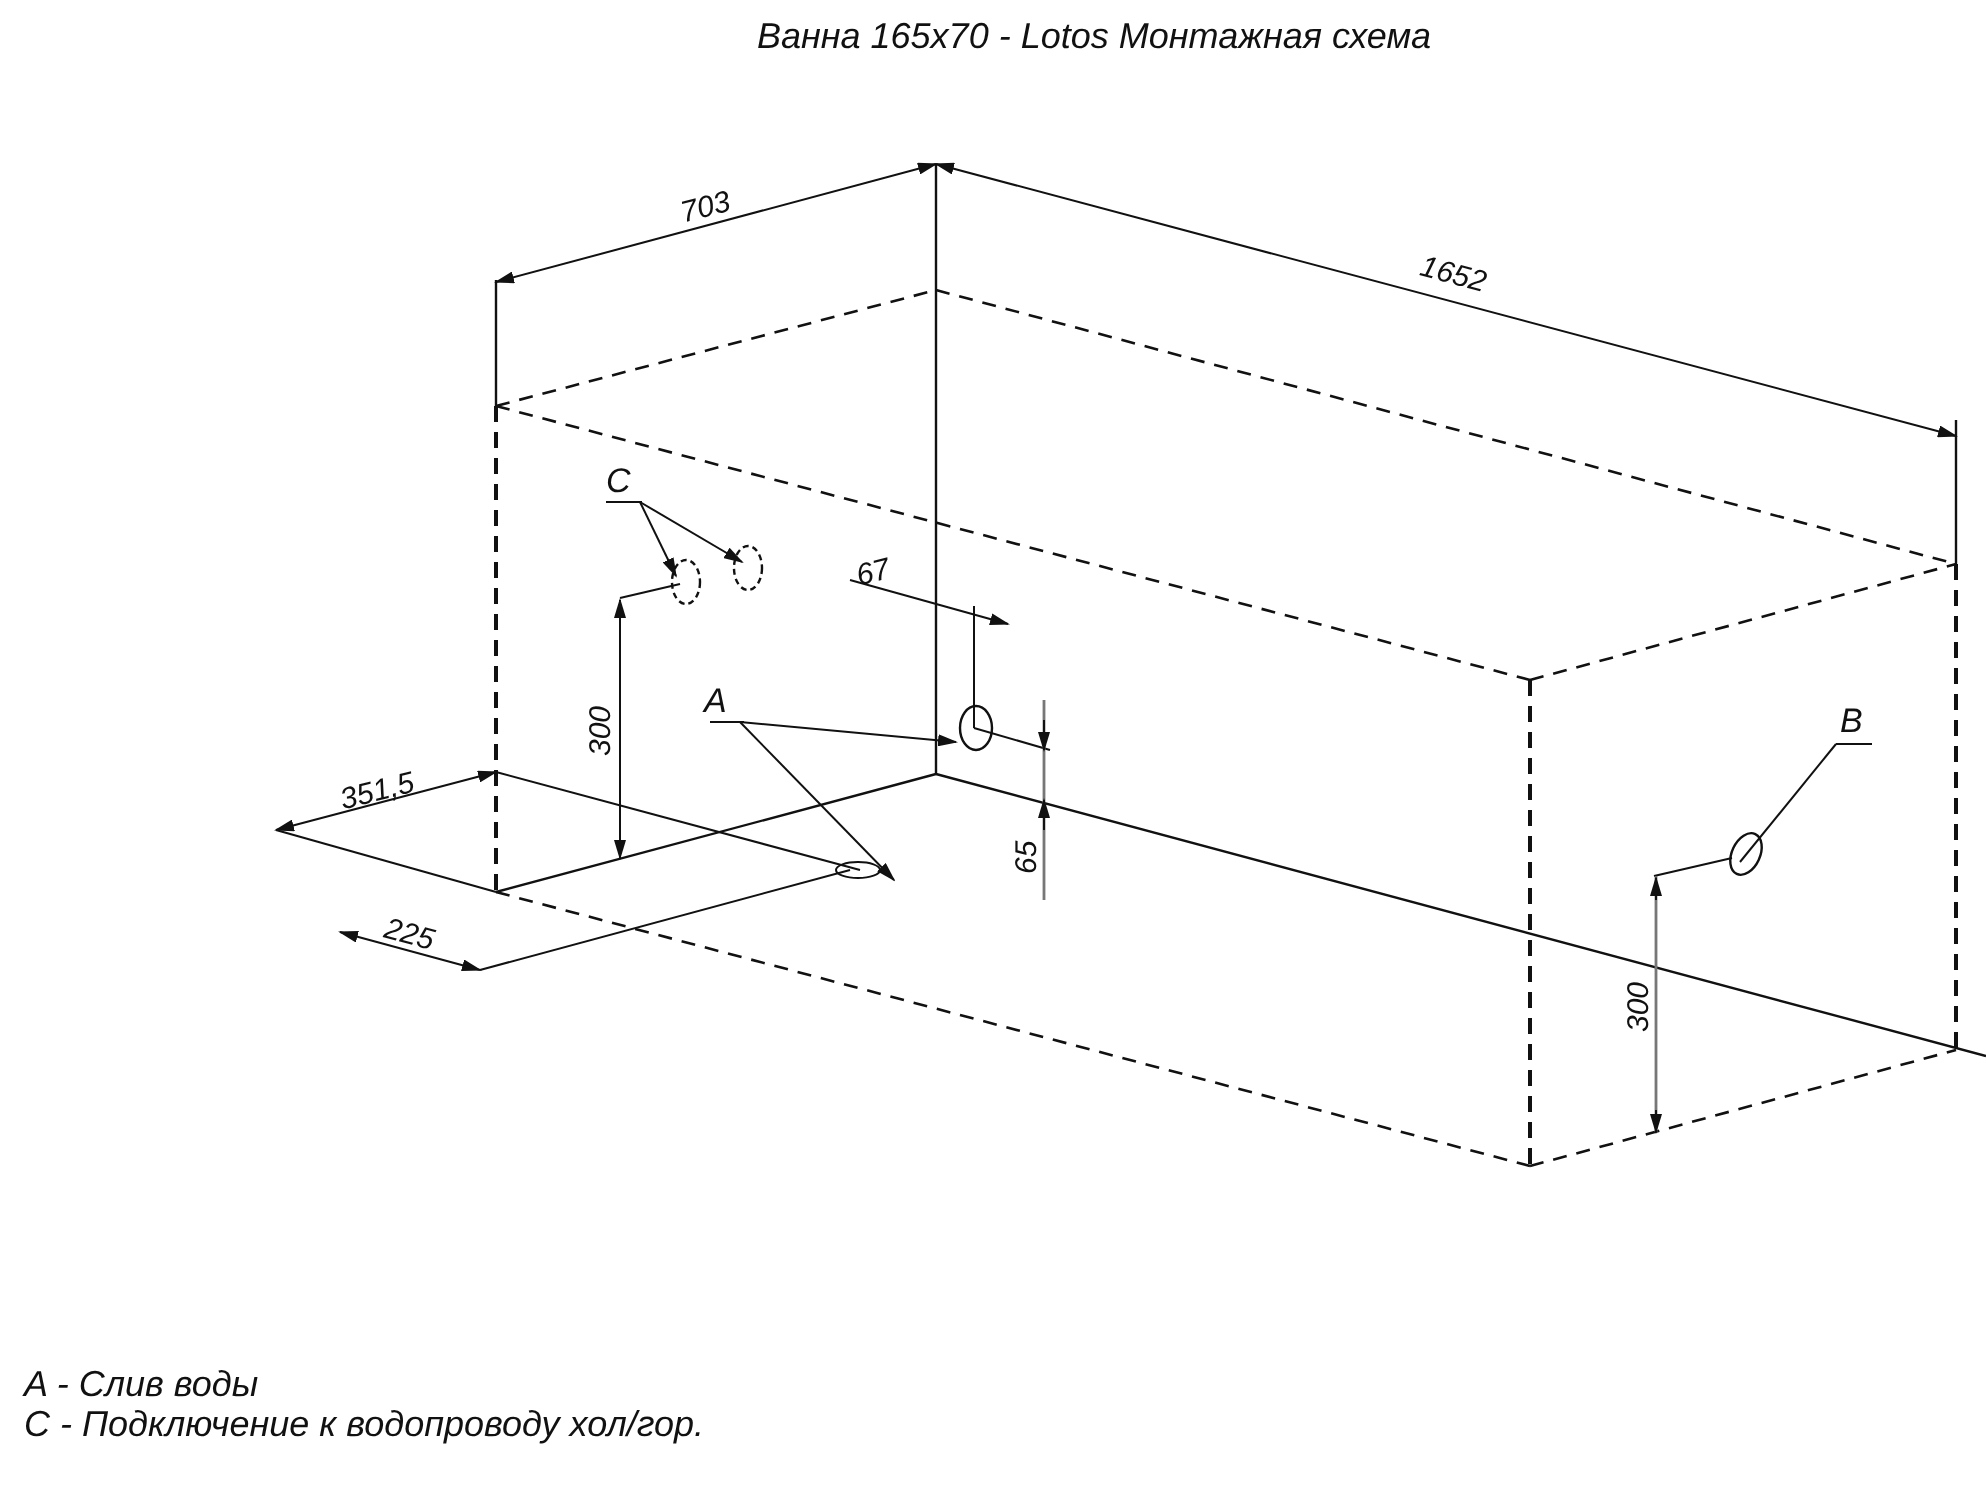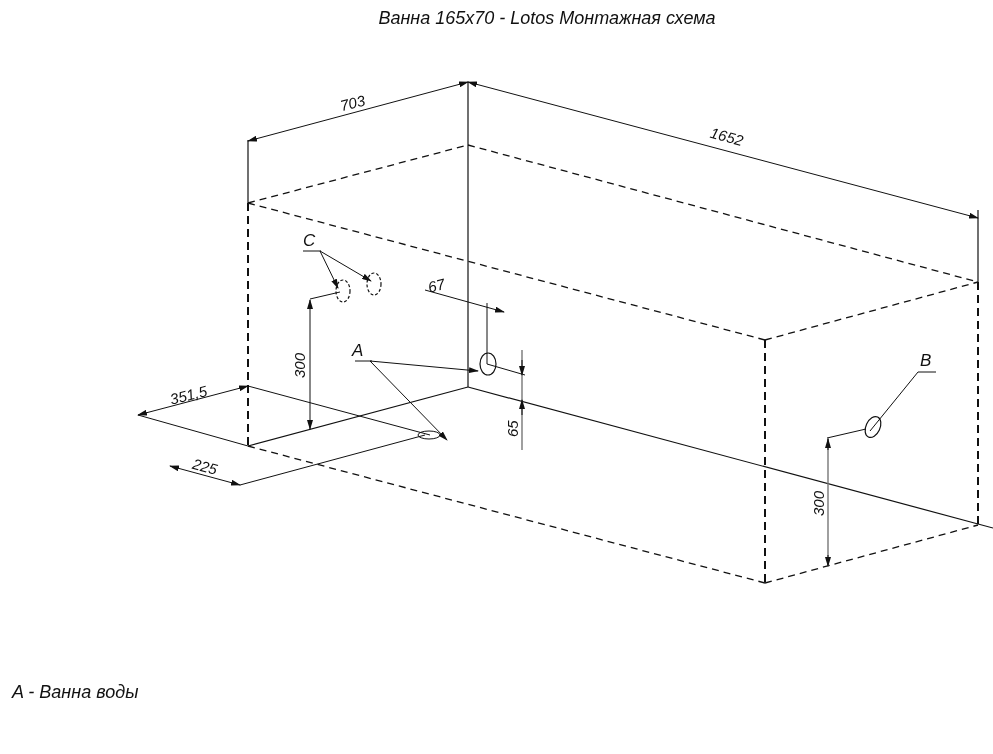--- a/index.html
+++ b/index.html
@@ -119,14 +119,15 @@
     <text x="920" y="366" font-size="17">B</text>
     <line class="thin" x1="827" y1="438" x2="866" y2="429"></line>
     <line class="gray" x1="828" y1="438" x2="828" y2="566"></line>
     <line class="thin" x1="828" y1="450" x2="828" y2="439" marker-end="url(#arr)"></line>
     <line class="thin" x1="828" y1="555" x2="828" y2="566" marker-end="url(#arr)"></line>
     <text x="0" y="0" font-size="15" transform="translate(824 516) rotate(-90)">300</text>
   </g>
 </svg>
 
 <div class="legend">
-  <div>A - Ванна воды</div>
+  <div>A - Слив воды</div>
+  <div>C - Подключение к водопроводу хол/гор.</div>
 </div>
 
 </body></html>

